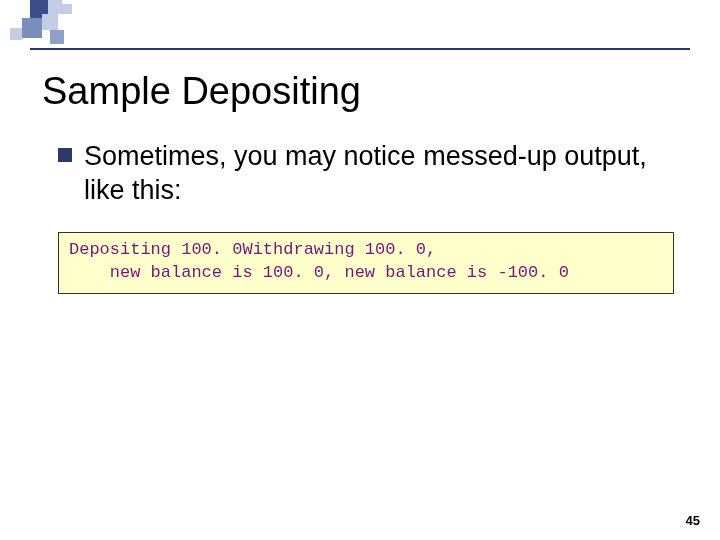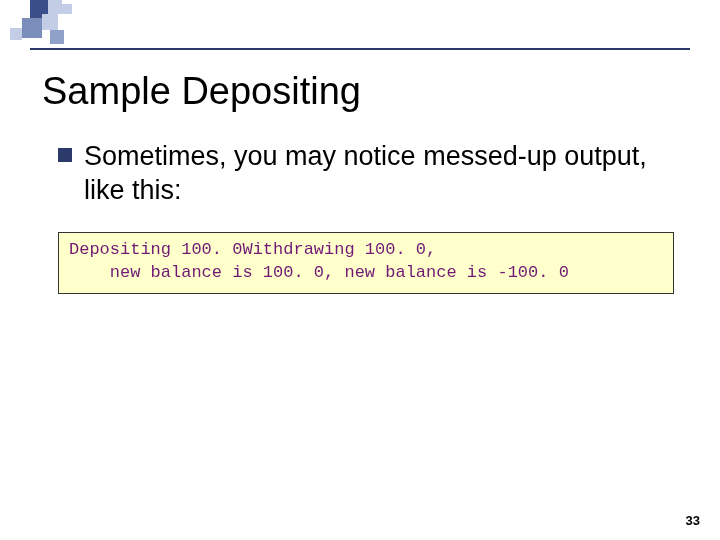--- a/index.html
+++ b/index.html
@@ -109,13 +109,13 @@
 <h1 class="title">Sample Depositing</h1>
 
 <div class="bullet-row">
   <div class="bullet-sq"></div>
   <div class="bullet-text">Sometimes, you may notice messed-up output, like this:</div>
 </div>
 
 <div class="code-box"><span>Depositing 100. 0Withdrawing 100. 0,</span>
 <span>    new balance is 100. 0, new balance is -100. 0</span></div>
 
-<div class="page-num">33</div>
+<div class="page-num">45</div>
 
 </body></html>

